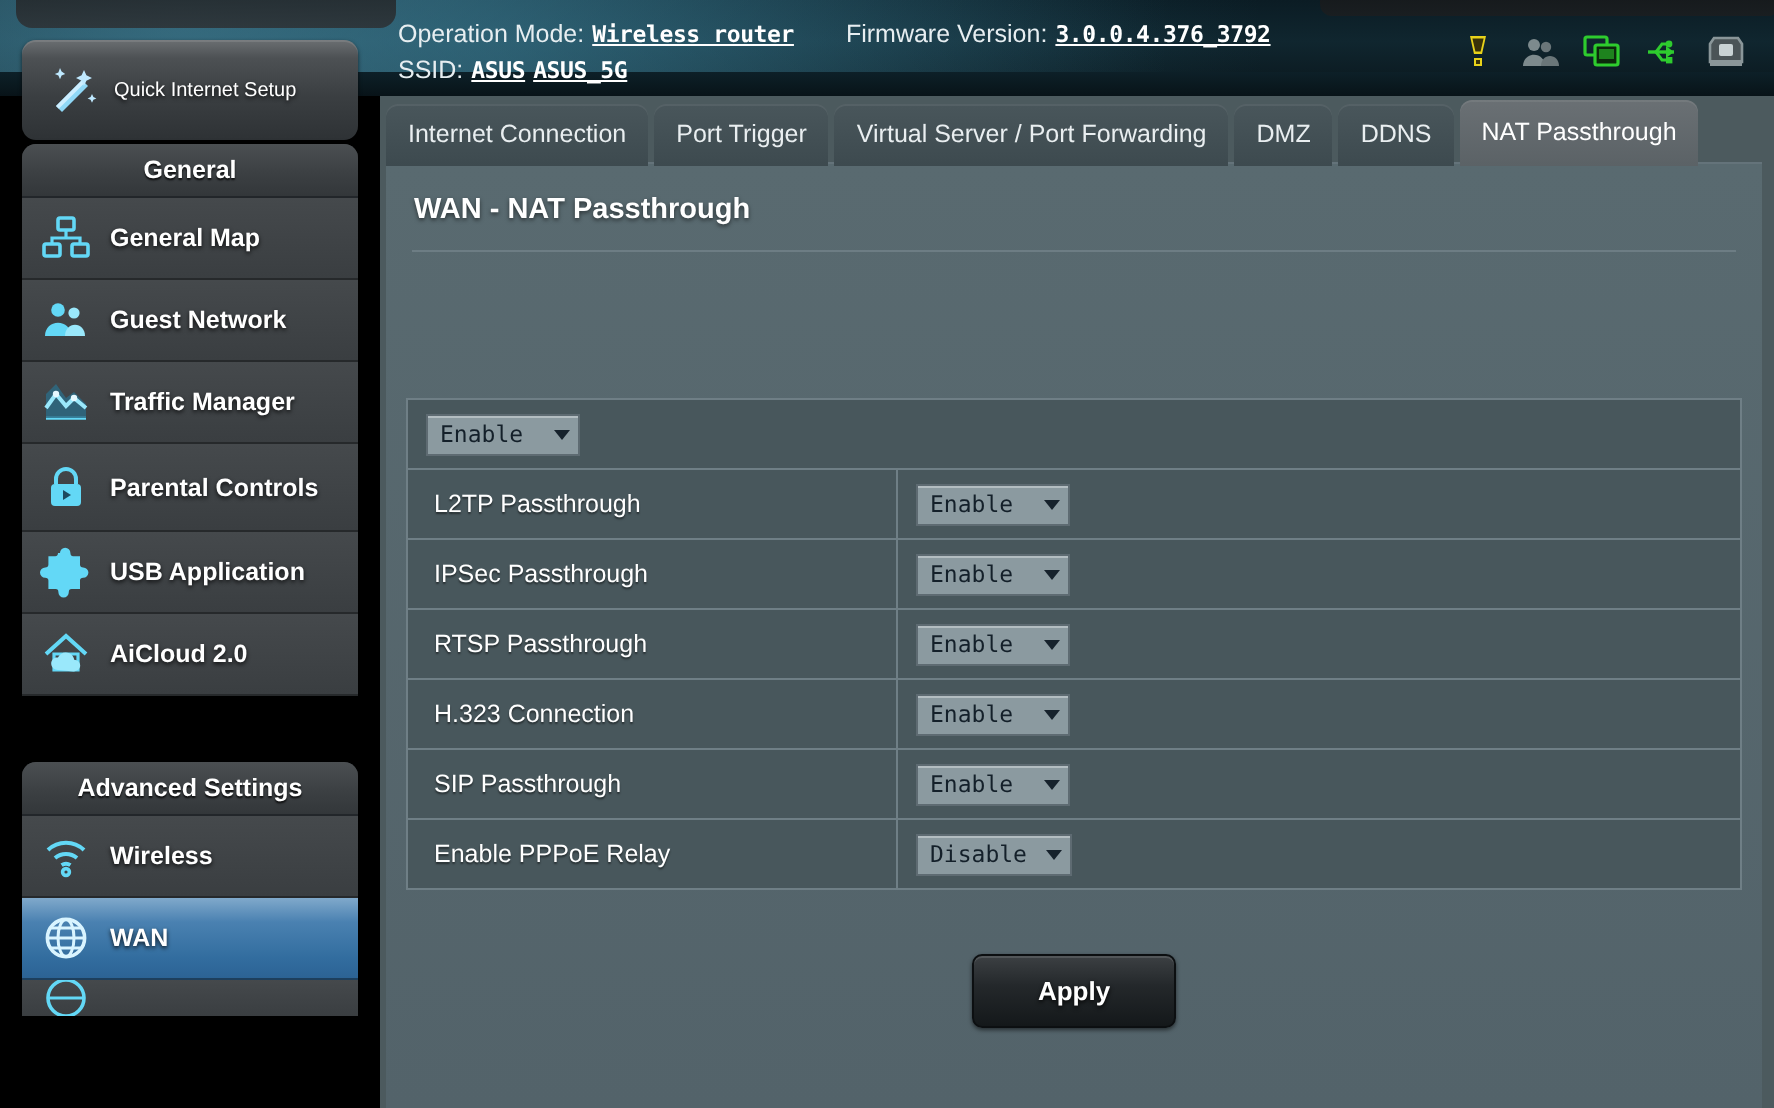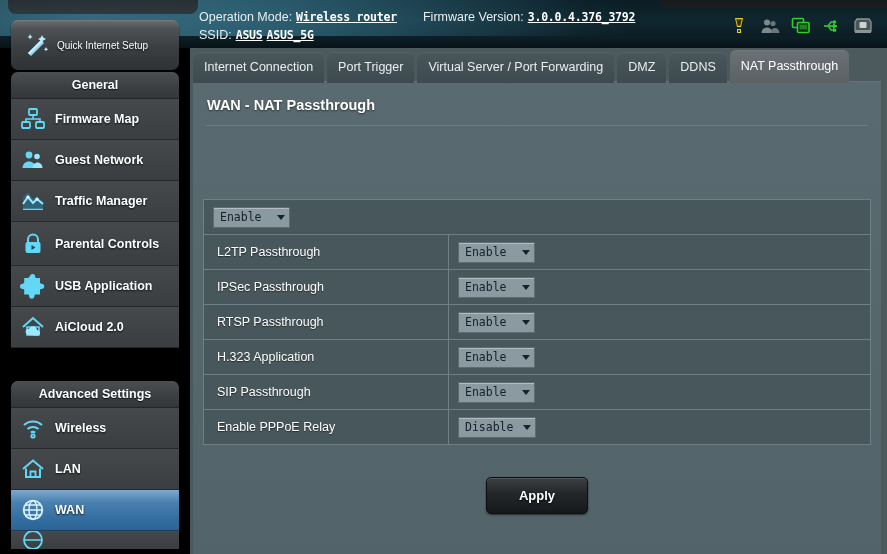--- a/index.html
+++ b/index.html
@@ -312,21 +312,21 @@
     <div class="group general">
       <div class="group-title">General</div>
 
       <div class="nav-item">
         <svg class="nic" viewBox="0 0 26 26">
           <rect x="9" y="3" width="8" height="6" rx="1" fill="none" stroke="#63d8f6" stroke-width="1.8"></rect>
           <rect x="2" y="16" width="8" height="6" rx="1" fill="none" stroke="#63d8f6" stroke-width="1.8"></rect>
           <rect x="16" y="16" width="8" height="6" rx="1" fill="none" stroke="#63d8f6" stroke-width="1.8"></rect>
           <path d="M13 9v4M6 16v-3h14v3" stroke="#63d8f6" stroke-width="1.6" fill="none"></path>
         </svg>
-        <div class="nav-label">Firmware Map</div>
+        <div class="nav-label">General Map</div>
       </div>
 
       <div class="nav-item">
         <svg class="nic" viewBox="0 0 26 26">
           <circle cx="9" cy="8" r="3.4" fill="#63d8f6"></circle>
           <circle cx="17" cy="9.5" r="2.8" fill="#9ae8fb"></circle>
           <path d="M2.5 21c0-4 3-6.6 6.5-6.6S15.5 17 15.5 21z" fill="#63d8f6"></path>
           <path d="M12.5 21c0-3.4 2.3-5.6 5-5.6s5 2.2 5 5.6z" fill="#9ae8fb"></path>
         </svg>
         <div class="nav-label">Guest Network</div>
@@ -375,28 +375,20 @@
       <div class="nav-item">
         <svg class="nic" viewBox="0 0 26 26">
           <path d="M4 10a13 13 0 0118 0" fill="none" stroke="#63d8f6" stroke-width="2"></path>
           <path d="M7.5 14a8.6 8.6 0 0111 0" fill="none" stroke="#63d8f6" stroke-width="2"></path>
           <path d="M10.8 17.6a4 4 0 014.4 0" fill="none" stroke="#63d8f6" stroke-width="2"></path>
           <circle cx="13" cy="21" r="1.7" fill="none" stroke="#63d8f6" stroke-width="1.8"></circle>
         </svg>
         <div class="nav-label">Wireless</div>
       </div>
 
-      <div class="nav-item">
-        <svg class="nic" viewBox="0 0 26 26">
-          <path d="M3 13L13 4.5 23 13" fill="none" stroke="#63d8f6" stroke-width="2"></path>
-          <path d="M6 12.5V21h14v-8.5" fill="none" stroke="#63d8f6" stroke-width="2"></path>
-          <path d="M10.5 21v-5.5h5V21" fill="none" stroke="#63d8f6" stroke-width="1.8"></path>
-        </svg>
-        <div class="nav-label">LAN</div>
-      </div>
 
       <div class="nav-item active">
         <svg class="nic" viewBox="0 0 26 26">
           <circle cx="13" cy="13" r="9.3" fill="none" stroke="#d9f4ff" stroke-width="1.8"></circle>
           <ellipse cx="13" cy="13" rx="4" ry="9.3" fill="none" stroke="#d9f4ff" stroke-width="1.5"></ellipse>
           <path d="M3.7 13h18.6M5.2 8h15.6M5.2 18h15.6" stroke="#d9f4ff" stroke-width="1.4" fill="none"></path>
         </svg>
         <div class="nav-label">WAN</div>
       </div>
 
@@ -459,21 +451,21 @@
         <div class="tcell-label">RTSP Passthrough</div>
         <div class="tcell-ctl">
           <div class="sel">
             <span>Enable</span>
             <span class="arrow"></span>
           </div>
         </div>
       </div>
 
       <div class="trow">
-        <div class="tcell-label">H.323 Application</div>
+        <div class="tcell-label">H.323 Connection</div>
         <div class="tcell-ctl">
           <div class="sel">
             <span>Enable</span>
             <span class="arrow"></span>
           </div>
         </div>
       </div>
 
       <div class="trow">
         <div class="tcell-label">SIP Passthrough</div>

